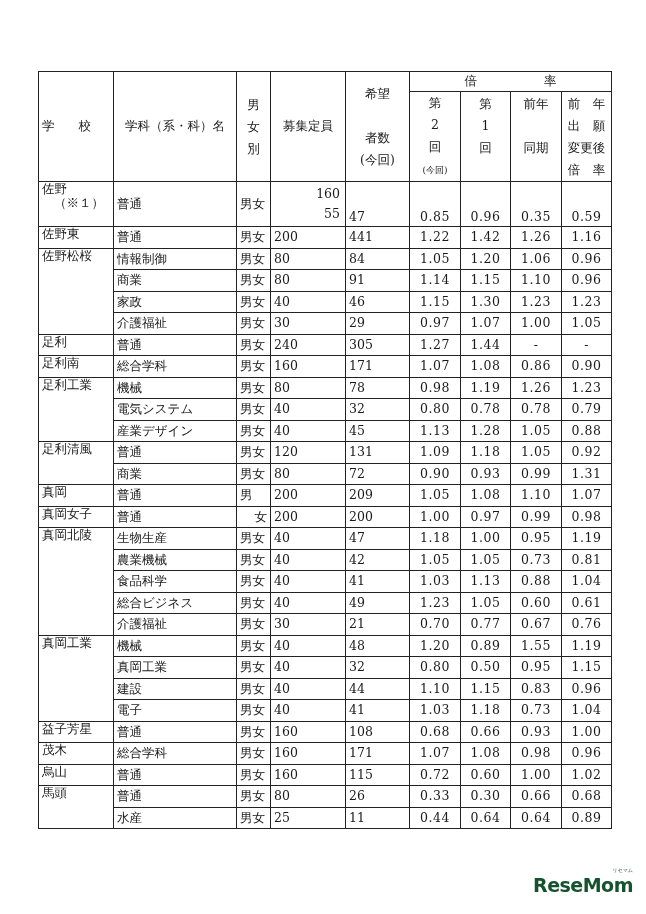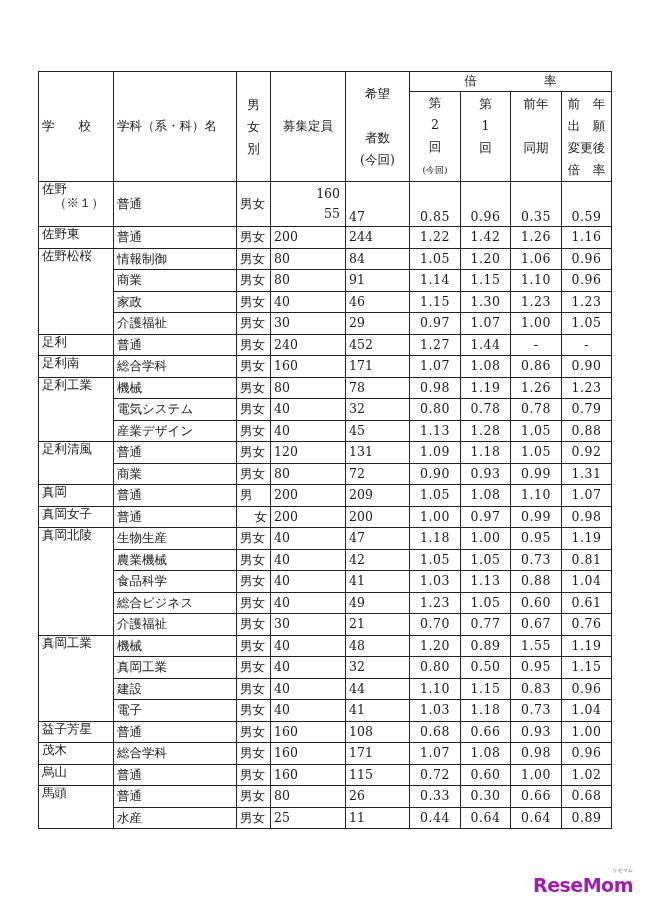--- a/index.html
+++ b/index.html
@@ -21,29 +21,29 @@
   }
   tr.hdr-top th { height: 19px; }
   tr.hdr-bot th { height: 87px; vertical-align: middle; }
   tbody td { height: 20.5px; }
   .num { text-align: left; padding-right: 5px; }
   .rate { text-align: center; letter-spacing: 0.5px; }
   .left { text-align: left; }
   .school { vertical-align: top; padding-top: 2px; }
   .center { text-align: center; }
   .hdr-school { letter-spacing: 10px; text-align: left; padding-left: 6px; }
-  .hdr-dept { font-size: 10px; text-align: left; }
+  .hdr-dept { font-size: 10px; text-align: center; }
   .stack { display: inline-block; line-height: 22px; text-align: center; }
   .small { font-size: 9px; }
   .spread { display: flex; justify-content: space-around; padding: 0 18px; }
   .row1 td { height: 42px; }
   .row1 .cap { text-align: right; padding-right: 5px; line-height: 20px; }
   .row1 .bottom { vertical-align: bottom; padding-bottom: 2px; }
   .watermark { position: absolute; left: 533px; top: 874px; font-family: "DejaVu Sans", sans-serif;
-               font-weight: bold; font-size: 19px; color: #a21caf; letter-spacing: -0.5px; }
+               font-weight: bold; font-size: 19px; color: #14532d; letter-spacing: -0.5px; }
   .watermark .kana { position: absolute; right: 0px; top: -7px; font-size: 5px; font-weight: normal; letter-spacing: 0; }
   .sex-f { text-align: right; }
 </style>
 </head>
 <body>
 
 <table class="main">
   <colgroup>
     <col style="width:75px">
     <col style="width:123px">
@@ -133,21 +133,21 @@
       <td class="rate bottom">0.85</td>
       <td class="rate bottom">0.96</td>
       <td class="rate bottom">0.35</td>
       <td class="rate bottom">0.59</td>
     </tr>
   <tr>
         <td class="school left">佐野東</td>
         <td class="left">普通</td>
         <td class="left">男女</td>
         <td class="num">200</td>
-        <td class="num">244</td>
+        <td class="num">441</td>
         <td class="rate">1.22</td>
         <td class="rate">1.42</td>
         <td class="rate">1.26</td>
         <td class="rate">1.16</td>
       </tr>
       <tr>
         <td class="school left" rowspan="4">佐野松桜</td>
         <td class="left">情報制御</td>
         <td class="left">男女</td>
         <td class="num">80</td>
@@ -185,21 +185,21 @@
         <td class="rate">0.97</td>
         <td class="rate">1.07</td>
         <td class="rate">1.00</td>
         <td class="rate">1.05</td>
       </tr>
       <tr>
         <td class="school left">足利</td>
         <td class="left">普通</td>
         <td class="left">男女</td>
         <td class="num">240</td>
-        <td class="num">452</td>
+        <td class="num">305</td>
         <td class="rate">1.27</td>
         <td class="rate">1.44</td>
         <td class="rate">-</td>
         <td class="rate">-</td>
       </tr>
       <tr>
         <td class="school left">足利南</td>
         <td class="left">総合学科</td>
         <td class="left">男女</td>
         <td class="num">160</td>

